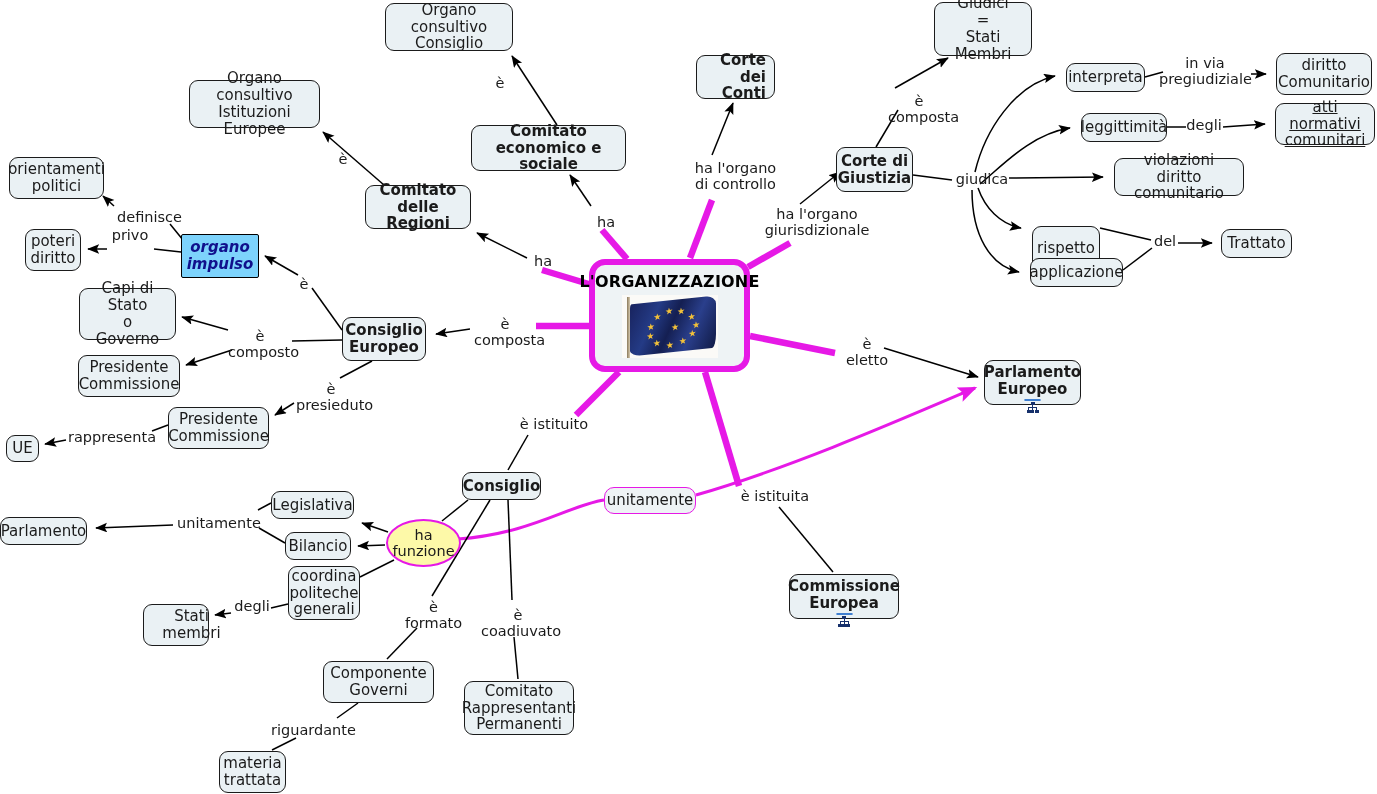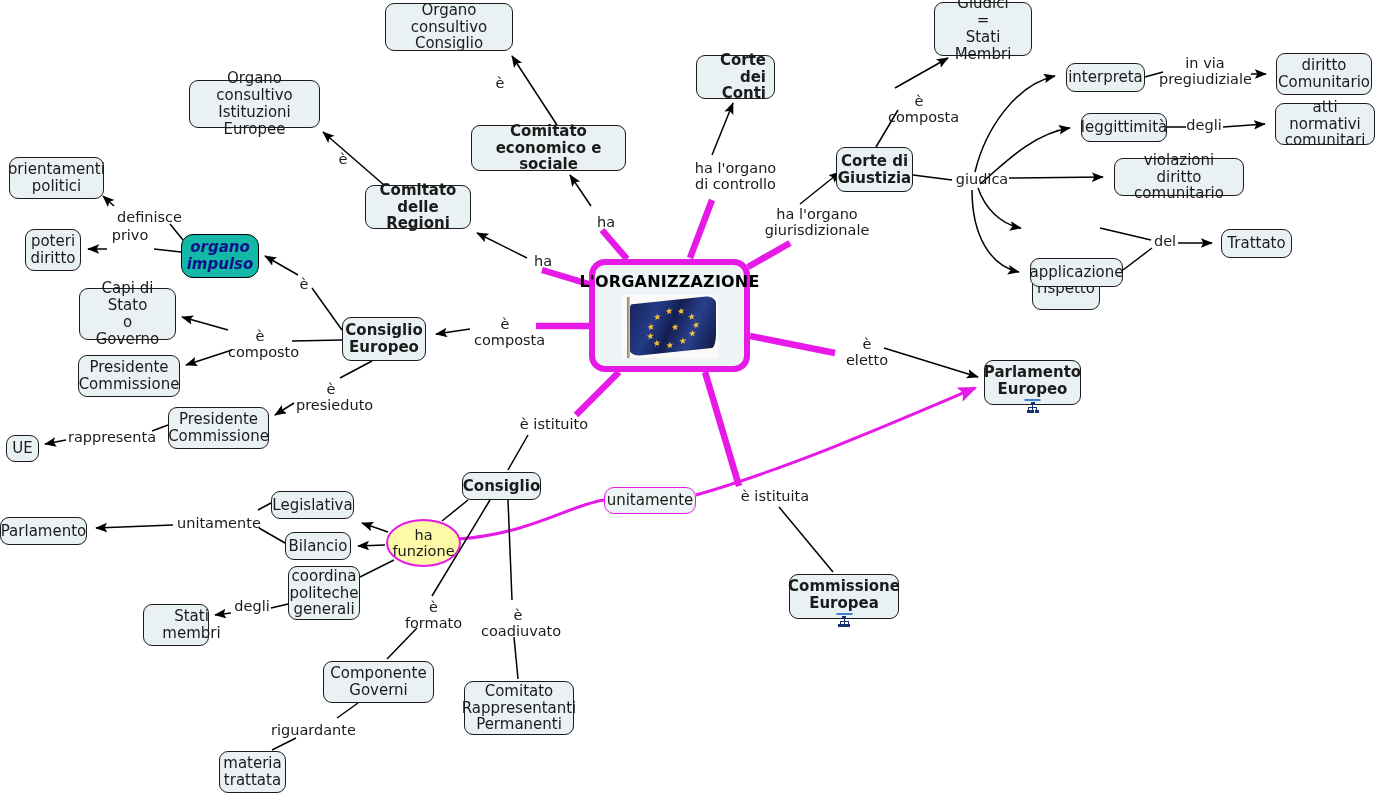--- a/index.html
+++ b/index.html
@@ -97,23 +97,23 @@
     font-size: 9px;
     line-height: 0;
   }
   .flag .star::before {
     content: "\2605";
     position: absolute;
     transform: translate(-50%,-50%);
   }
   
   .node.yellow {
-    background: #14b8a6;
+    background: #7dd3fc;
     border: 1.6px solid #000;
-    border-radius: 12px;
+    border-radius: 2px;
     font-weight: bold;
     font-style: italic;
     color: #10108c;
   }
   .node.ellipse {
     background: #fdf9a8;
     border: 2px solid #e619e6;
     border-radius: 50%;
     font-size: 14.5px;
     color: #1b1b1b;
@@ -314,25 +314,25 @@
 Conti</span></div>
       <div class="node" style="left: 934px; top: 2px; width: 98px; height: 54px;"><span>Giudici
 =
 Stati Membri</span></div>
       <div class="node bold" style="left: 836px; top: 147px; width: 77px; height: 45px;"><span>Corte di
 Giustizia</span></div>
       <div class="node" style="left: 1066px; top: 63px; width: 79px; height: 29px;"><span>interpreta</span></div>
       <div class="node" style="left: 1081px; top: 113px; width: 86px; height: 29px;"><span>leggittimità</span></div>
       <div class="node" style="left: 1114px; top: 158px; width: 130px; height: 38px;"><span>violazioni
 diritto comunitario</span></div>
-      <div class="node" style="left: 1032px; top: 226px; width: 68px; height: 44px; margin-top: 40px;"><span>rispetto</span></div>
+      <div class="node" style="left: 1032px; top: 226px; width: 68px; height: 44px;"><span>rispetto</span></div>
       <div class="node" style="left: 1030px; top: 258px; width: 93px; height: 29px;"><span>applicazione</span></div>
       <div class="node" style="left: 1276px; top: 53px; width: 96px; height: 42px;"><span>diritto
 Comunitario</span></div>
-      <div class="node" style="left: 1275px; top: 103px; width: 100px; height: 42px;"><span>atti normativi
+      <div class="node" style="left: 1275px; top: 103px; width: 100px; height: 42px; text-decoration: underline;"><span>atti normativi
 comunitari</span></div>
       <div class="node" style="left: 1221px; top: 229px; width: 71px; height: 29px;"><span>Trattato</span></div>
       <div class="node" style="left: 9px; top: 157px; width: 95px; height: 42px;"><span>orientamenti
 politici</span></div>
       <div class="node" style="left: 25px; top: 229px; width: 56px; height: 42px;"><span>poteri
 diritto</span></div>
       <div class="node yellow" style="left: 181px; top: 234px; width: 78px; height: 44px;"><span>organo
 impulso</span></div>
       <div class="node" style="left: 79px; top: 288px; width: 97px; height: 52px;"><span>Capi di Stato
 o

